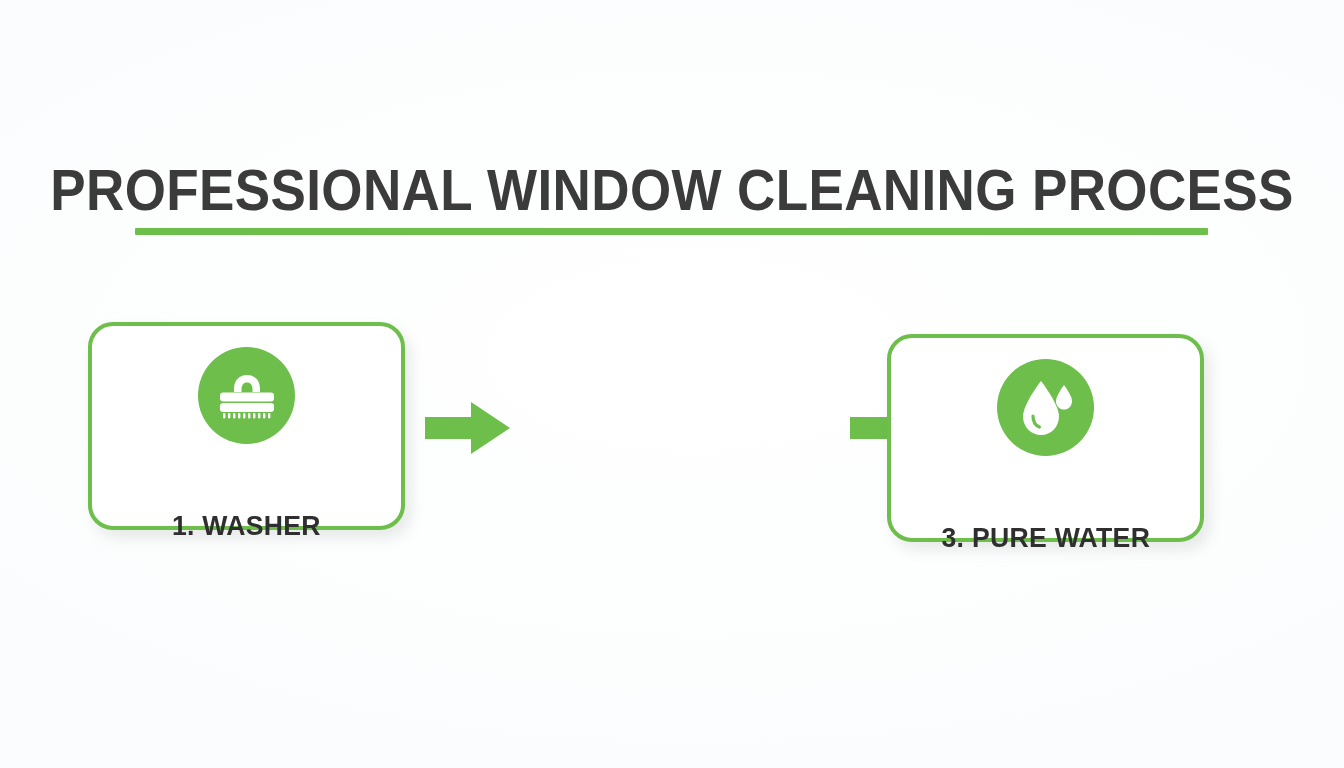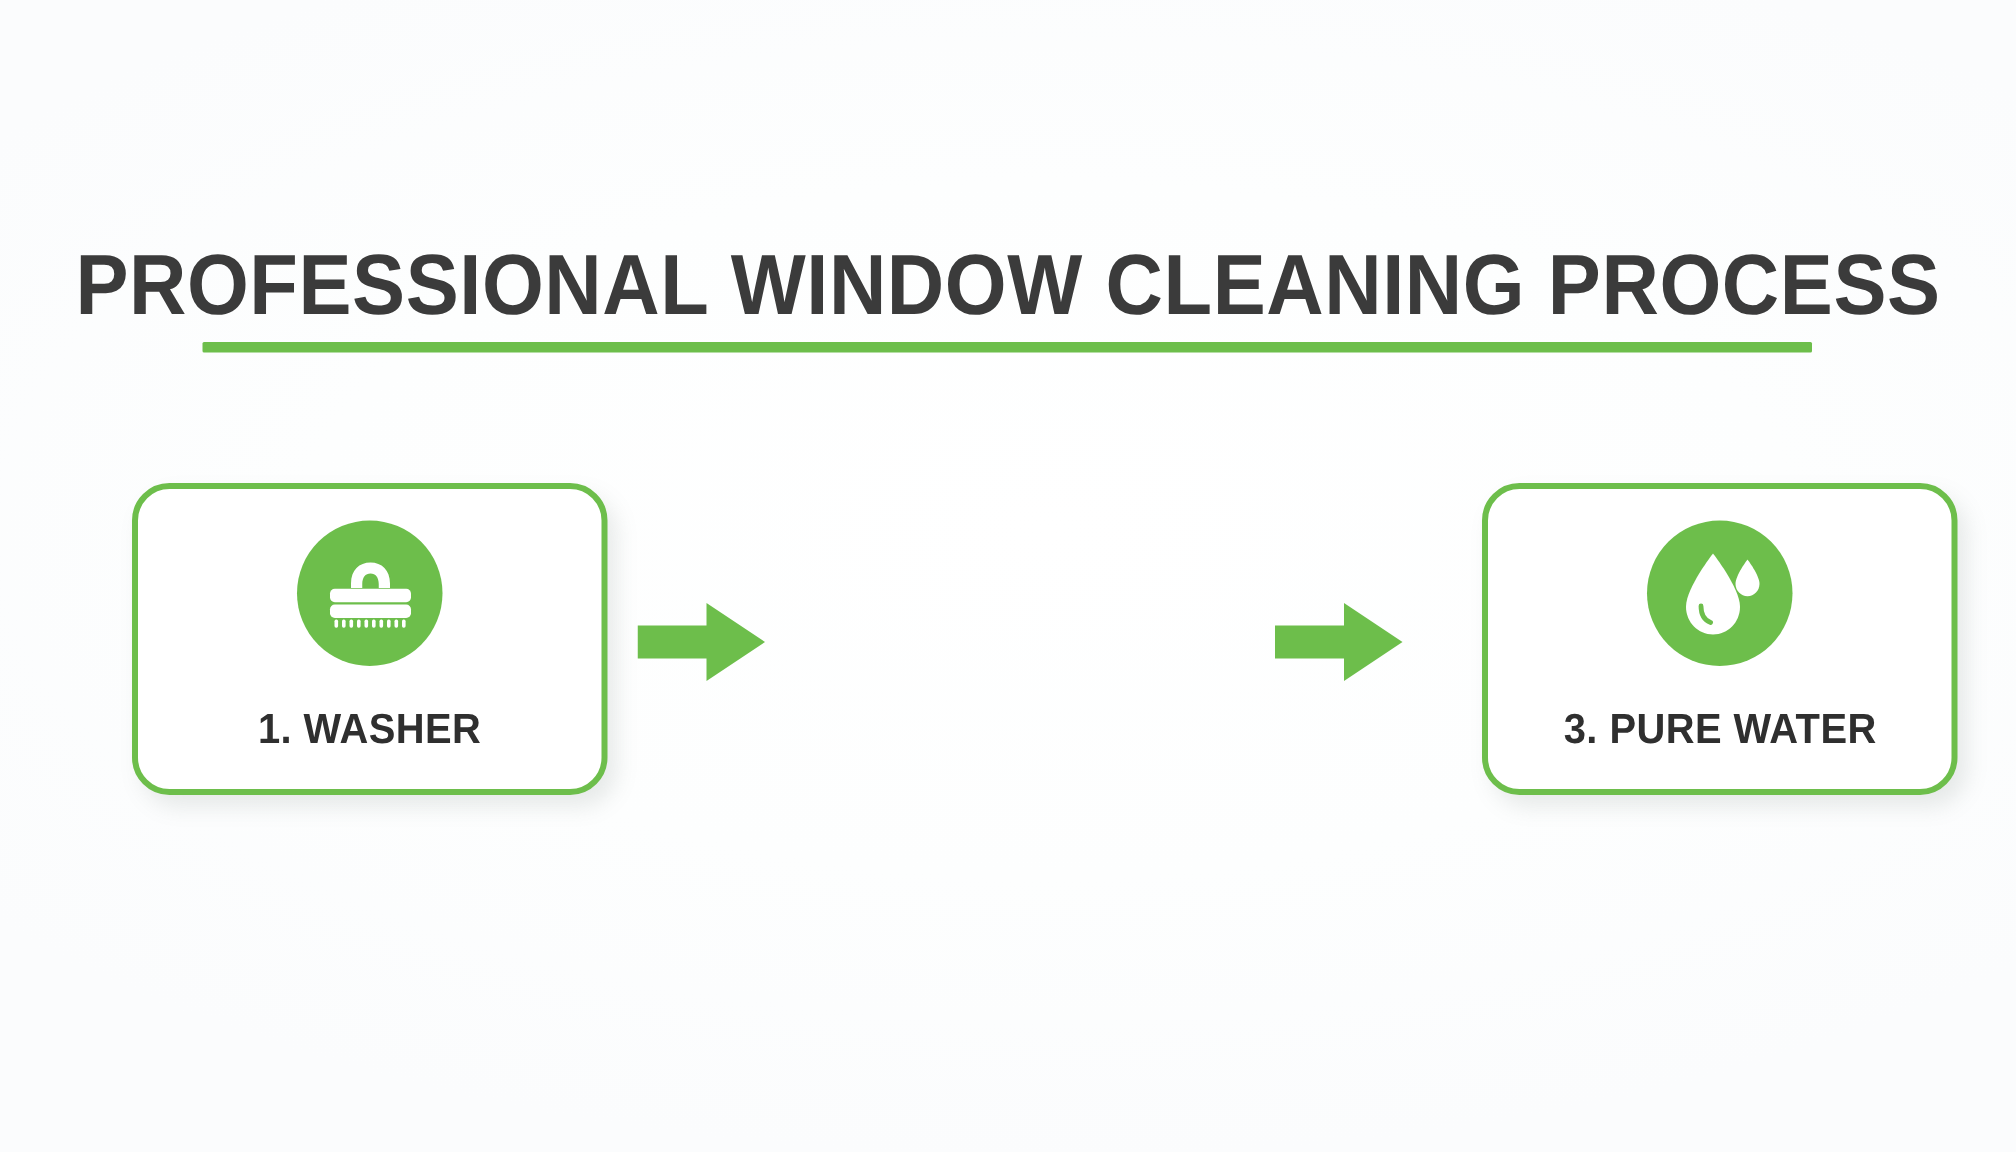--- a/index.html
+++ b/index.html
@@ -70,24 +70,25 @@
     height: 208px;
     box-sizing: border-box;
     background: #ffffff;
     border: 4px solid #6dbe4b;
     border-radius: 25px;
     box-shadow: 6px 8px 14px rgba(120, 130, 125, 0.16);
     display: flex;
     flex-direction: column;
     align-items: center;
     justify-content: flex-start;
+    gap: 40px;
   }
   .step-card.pos-1 { left: 88px; }
   .step-card.pos-2 { left: 513px; }
-  .step-card.pos-3 { left: 988px; }
+  .step-card.pos-3 { left: 887px; margin-top: 12px; }
 
   .icon-circle {
     margin-top: 21px;
     width: 97px;
     height: 97px;
     border-radius: 50%;
     background: #6dbe4b;
     display: flex;
     align-items: center;
     justify-content: center;

